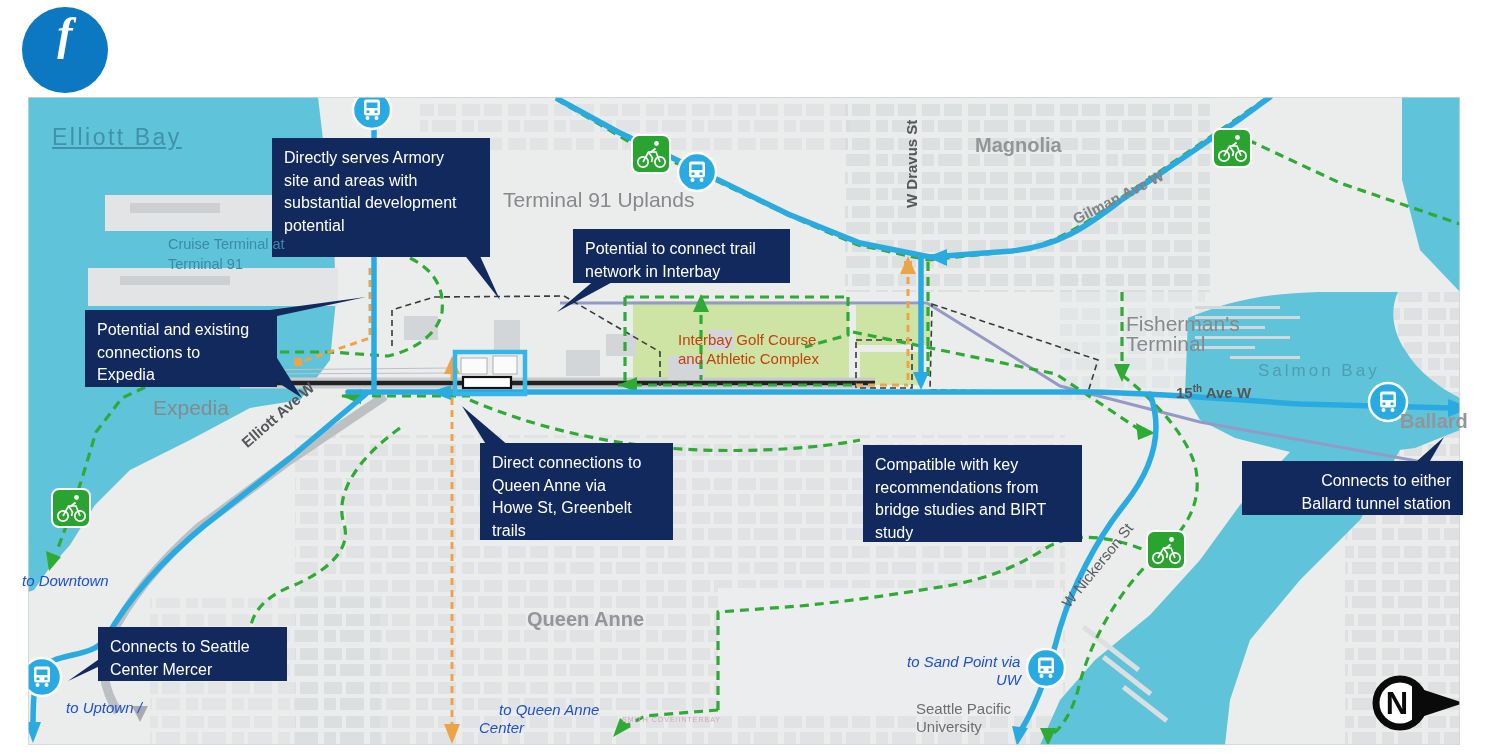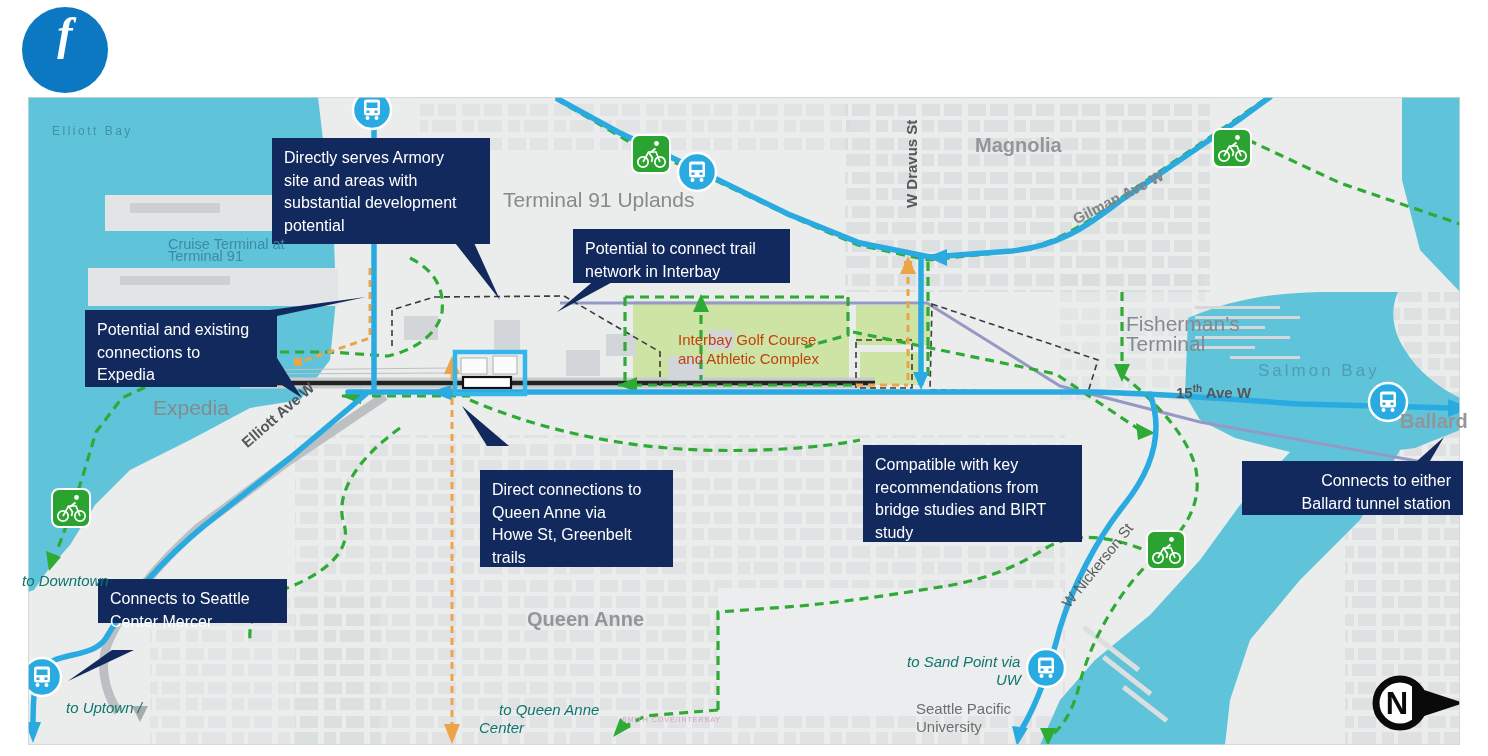--- a/index.html
+++ b/index.html
@@ -13,29 +13,29 @@
          font:italic bold 54px "Liberation Sans",sans-serif;color:#1b4282;letter-spacing:-1px;
          white-space:nowrap;}
   
   #mapsvg{position:absolute;left:0;top:0;}
   
   .callout{position:absolute;background:#12295e;color:#ffffff;
            font:16px/22.5px "Liberation Sans",sans-serif;padding:9px 12px;box-sizing:border-box;}
   .callout div{white-space:nowrap;}
   
   .ml{position:absolute;white-space:nowrap;}
-  .water-label{color:#4191a8;font-size:12px;letter-spacing:2.5px;}
+  .water-label{color:#4191a8;font-size:23px;letter-spacing:2.5px;text-decoration:underline;}
   .water-label2{color:#4e9db2;font-size:17px;letter-spacing:3px;}
   .terminal-label{color:#3c8aa4;font-size:14.5px;}
   .place-label{color:#87898c;font-size:21px;}
   .area-label{color:#939598;font-size:20px;font-weight:bold;}
   .street-label{color:#55565a;font-size:15px;font-weight:bold;}
   .street-label2{color:#808285;font-size:15px;font-weight:bold;}
   .street-label3{color:#5a5b5e;font-size:15px;}
-  .dest-label{color:#0f766e;font-size:15px;font-style:italic;}
+  .dest-label{color:#1d4ed8;font-size:15px;font-style:italic;}
   .gray-label{color:#6d6e71;font-size:15px;}
   .golf-label{color:#c2410c;font-size:15px;text-align:center;}
   .tiny-pink{color:#d4a3c3;font-size:7px;letter-spacing:1px;}
   sup{font-size:10px;}
 </style>
 </head>
 <body>
 
 <div id="page">
 
@@ -232,59 +232,59 @@
       <g>
         <circle cx="1400" cy="703" r="24" fill="#ffffff" stroke="#0a0a0a" stroke-width="7"></circle>
         <polygon points="1412,686 1412,720 1464,703" fill="#0a0a0a"></polygon>
         <text x="1397" y="714" text-anchor="middle" font-family="Liberation Sans, sans-serif" font-size="31" font-weight="bold" fill="#0a0a0a">N</text>
       </g>
 
       <rect x="28" y="97" width="1432" height="648" fill="none" stroke="#d0d3d4" stroke-width="1.5"></rect>
     </g>
   </svg>
 
-  <div class="callout" style="left:272px;top:138px;width:218px;height:106px;">
+  <div class="callout" style="left:272px;top:138px;width:218px;height:119px;">
     <div>Directly serves Armory</div>
     <div>site and areas with</div>
     <div>substantial development</div>
     <div>potential</div>
   </div>
   <div class="callout" style="left:573px;top:229px;width:217px;height:54px;">
     <div>Potential to connect trail</div>
     <div>network in Interbay</div>
   </div>
   <div class="callout" style="left:85px;top:310px;width:192px;height:77px;">
     <div>Potential and existing</div>
     <div>connections to</div>
     <div>Expedia</div>
   </div>
-  <div class="callout" style="left:480px;top:443px;width:193px;height:97px;margin-top:27px;">
+  <div class="callout" style="left:480px;top:443px;width:193px;height:97px;">
     <div>Direct connections to</div>
     <div>Queen Anne via</div>
     <div>Howe St, Greenbelt</div>
     <div>trails</div>
   </div>
   <div class="callout" style="left:863px;top:445px;width:219px;height:97px;">
     <div>Compatible with key</div>
     <div>recommendations from</div>
     <div>bridge studies and BIRT</div>
     <div>study</div>
   </div>
   <div class="callout" style="left:1242px;top:461px;width:221px;height:54px;text-align:right;">
     <div>Connects to either</div>
     <div>Ballard tunnel station</div>
   </div>
-  <div class="callout" style="left:98px;top:579px;width:189px;height:44px;">
+  <div class="callout" style="left:98px;top:627px;width:189px;height:54px;">
     <div>Connects to Seattle</div>
     <div>Center Mercer</div>
   </div>
 
   <span class="ml water-label" style="left:52px;top:124px;">Elliott Bay</span>
   <span class="ml terminal-label" style="left:168px;top:236px;">Cruise Terminal at</span>
-  <span class="ml terminal-label" style="left:168px;top:248px;text-align:right;">Terminal 91</span>
+  <span class="ml terminal-label" style="left:168px;top:256px;text-align:right;">Terminal 91</span>
   <span class="ml place-label" style="left:503px;top:188px;">Terminal 91 Uplands</span>
   <span class="ml area-label" style="left:975px;top:134px;">Magnolia</span>
   <span class="ml street-label" style="left:903px;top:208px;transform:rotate(-90deg);transform-origin:0 0;">W Dravus St</span>
   <span class="ml street-label2" style="left:1070px;top:212px;transform:rotate(-27deg);transform-origin:0 0;">Gilman Ave W</span>
   <span class="ml place-label" style="left:1126px;top:312px;">Fisherman's</span>
   <span class="ml place-label" style="left:1126px;top:332px;">Terminal</span>
   <span class="ml water-label2" style="left:1258px;top:361px;">Salmon Bay</span>
   <span class="ml street-label" style="left:1176px;top:383px;"><span>15</span><sup>th</sup><span> Ave W</span></span>
   <span class="ml area-label" style="left:1400px;top:410px;">Ballard</span>
   <span class="ml place-label" style="left:153px;top:396px;">Expedia</span>

